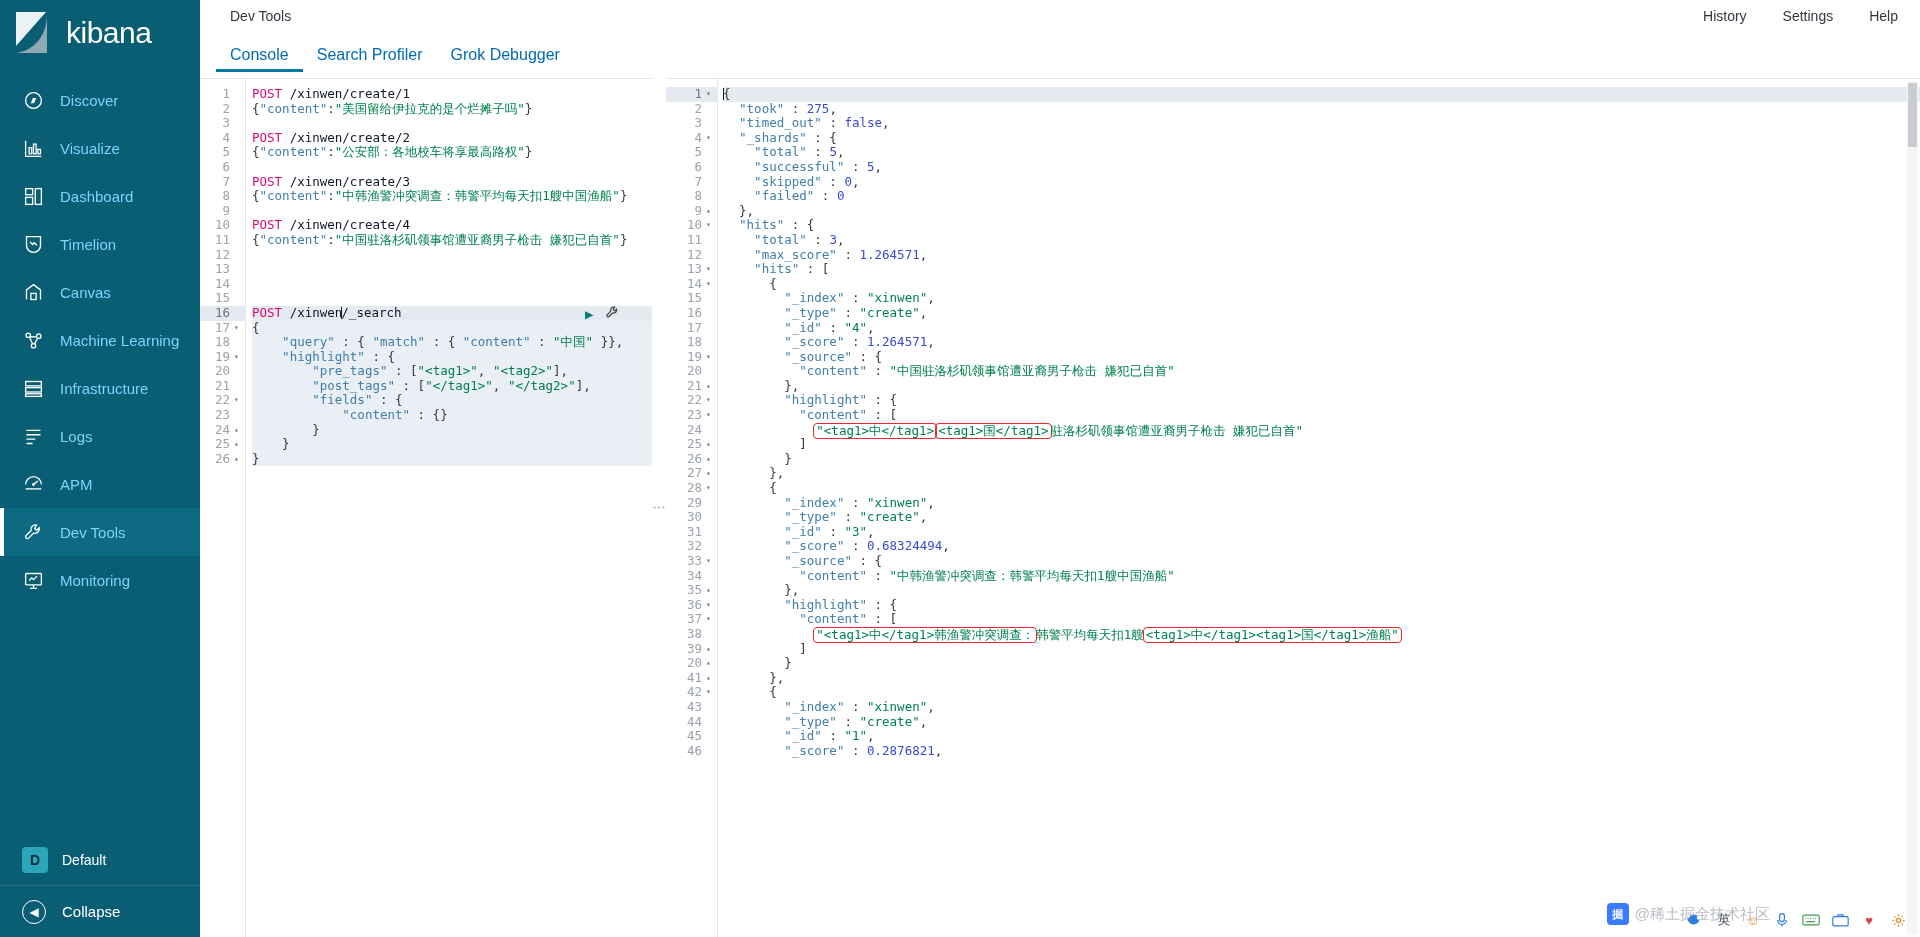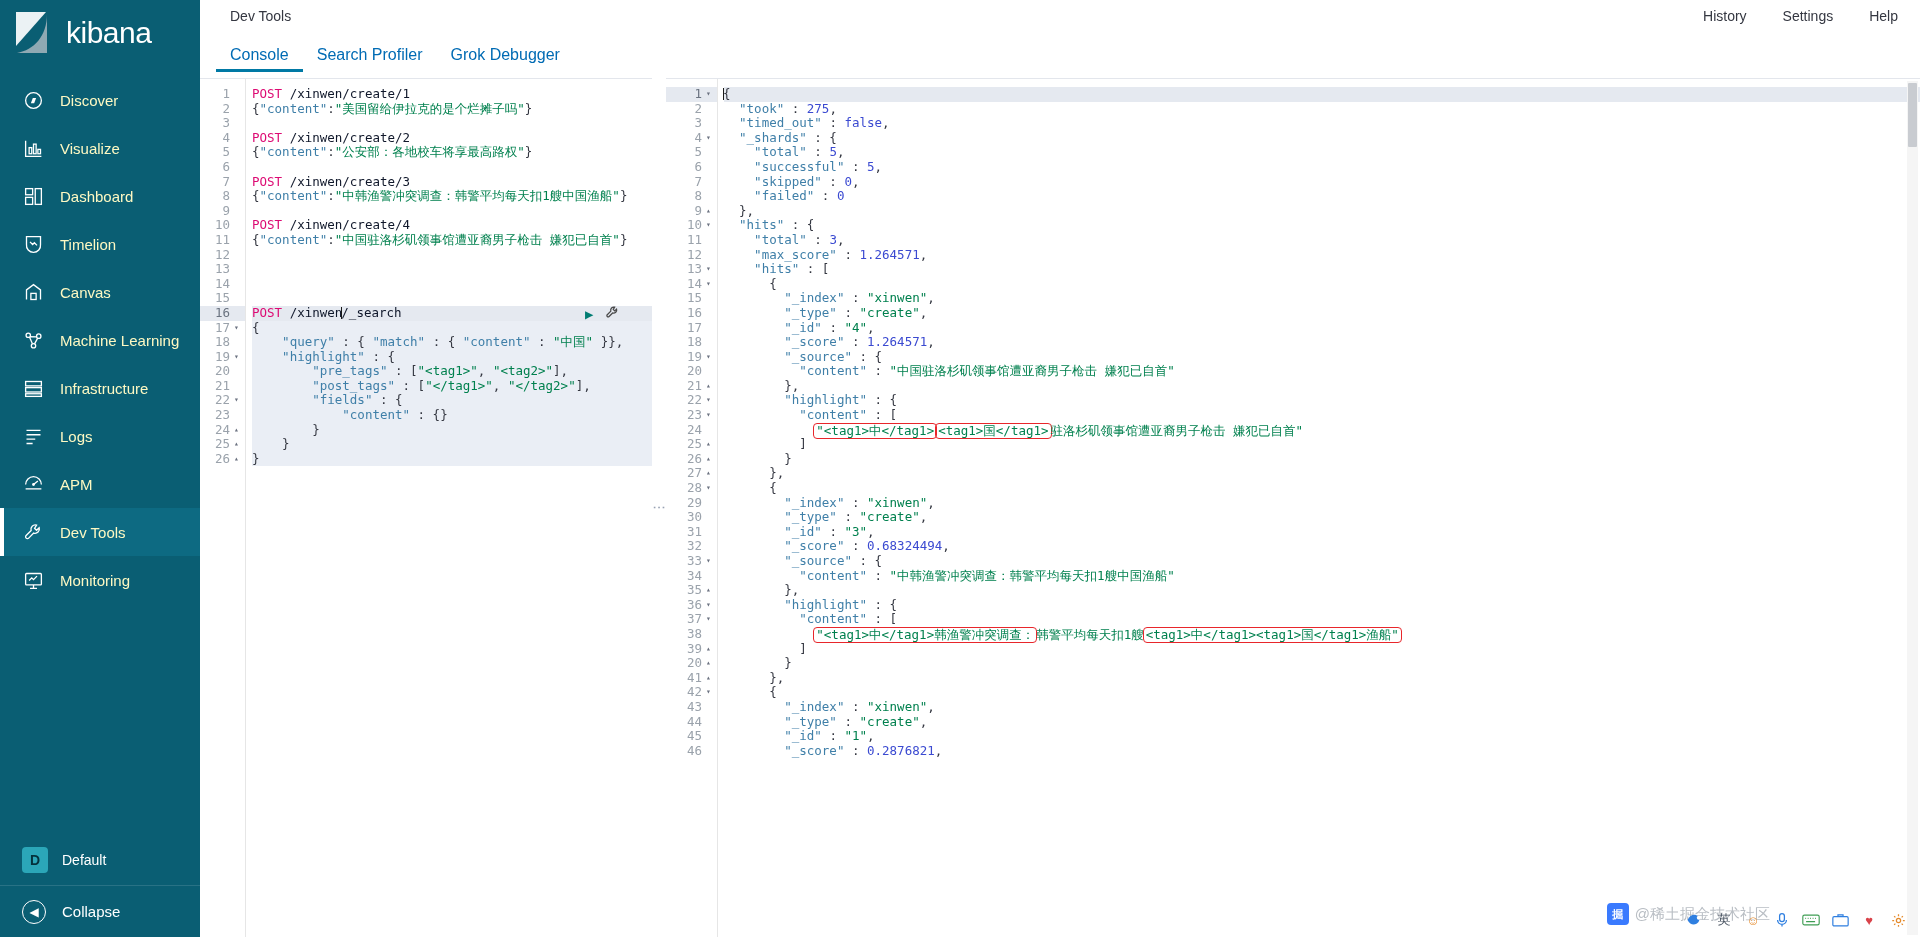--- a/index.html
+++ b/index.html
@@ -39,21 +39,21 @@
     letter-spacing: -0.5px;
     color: #ffffff;
   }
   .sb-nav { margin-top: 10px; display: flex; flex-direction: column; }
   .sb-item {
     height: 48px;
     display: flex;
     align-items: center;
     gap: 16px;
     padding-left: 22px;
-    color: #fef9c3;
+    color: #7dd3fc;
     font-size: 15px;
     cursor: pointer;
     position: relative;
   }
   .sb-item .ico { width: 22px; height: 22px; flex: 0 0 22px; display:flex; align-items:center; justify-content:center; }
   .sb-item.active { background: #0d6a82; }
   .sb-item.active::before {
     content: "";
     position: absolute; left: 0; top: 0; bottom: 0;
     width: 4px; background: #ffffff;

